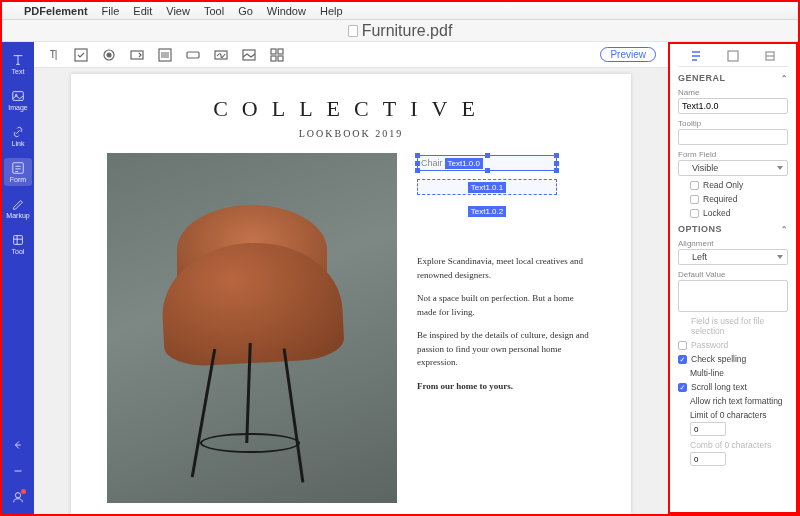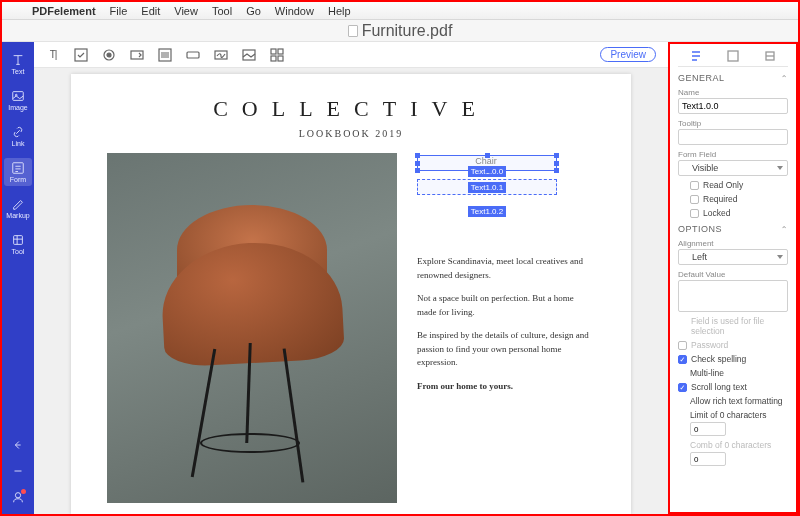--- a/index.html
+++ b/index.html
@@ -1,17 +1,17 @@
 <!DOCTYPE html>
 <html><head>
 <meta charset="utf-8">
 <style>
 * { box-sizing: border-box; margin: 0; padding: 0; }
 body { font-family: -apple-system, BlinkMacSystemFont, "Segoe UI", sans-serif; font-size: 11px; color: #333; background: #fff; width: 800px; height: 516px; overflow: hidden; position: relative; border: 2px solid #ff0000; }
-.menubar { height: 18px; background: linear-gradient(#fdfdfd,#f0f0f0); border-bottom: 1px solid #d8d8d8; display: flex; align-items: center; padding: 0 16px; font-size: 11px; gap: 14px; }
+.menubar { height: 18px; background: linear-gradient(#fdfdfd,#f0f0f0); border-bottom: 1px solid #d8d8d8; display: flex; align-items: center; padding: 0 8px; font-size: 11px; gap: 14px; }
 .menubar .apple { font-size: 12px; }
 .menubar span { cursor: default; }
 .appname { font-weight: 600; }
 .titlebar { height: 22px; background: #f6f6f6; border-bottom: 1px solid #e3e3e3; display: flex; align-items: center; justify-content: center; font-size: 16px; color: #555; }
 .titlebar .doc-icon { width: 10px; height: 12px; background: #fff; border: 1px solid #bbb; margin-right: 4px; border-radius: 1px; }
 .workspace { display: flex; height: calc(100% - 40px); }
 .sidebar { width: 32px; background: #303fc7; display: flex; flex-direction: column; align-items: center; padding-top: 8px; gap: 8px; color: #e6e8ff; }
 .side-item { width: 28px; display: flex; flex-direction: column; align-items: center; gap: 1px; font-size: 7px; padding: 3px 0; border-radius: 3px; }
 .side-item.active { background: rgba(255,255,255,0.18); }
 .side-item svg { width: 14px; height: 14px; }
@@ -34,36 +34,36 @@
 .chair-seat { position: absolute; width: 180px; height: 120px; background: radial-gradient(ellipse at 40% 30%, #b8663f, #7a3f22); border-radius: 60% 60% 30% 30% / 70% 70% 20% 20%; top: 90px; left: 55px; transform: rotate(-3deg); }
 .chair-back { position: absolute; width: 150px; height: 90px; background: radial-gradient(ellipse at 50% 40%, #c4734a, #8a4a2a); border-radius: 60% 60% 10% 10%; top: 52px; left: 70px; }
 .leg { position: absolute; width: 3px; background: #1a1a1a; }
 .l1 { height: 130px; top: 195px; left: 95px; transform: rotate(10deg); }
 .l2 { height: 135px; top: 195px; left: 185px; transform: rotate(-8deg); }
 .l3 { height: 100px; top: 190px; left: 140px; transform: rotate(2deg); }
 .ring { position: absolute; width: 100px; height: 20px; border: 2px solid #1a1a1a; border-radius: 50%; top: 280px; left: 93px; }
 .text-col { flex: 1; padding-top: 2px; }
 .fields { position: relative; height: 90px; }
 .field-box { position: absolute; border: 1px dashed #4a6cf7; background: rgba(74,108,247,0.05); height: 16px; display: flex; align-items: center; font-size: 9px; padding: 0 3px; }
-.field-box.selected { border-style: solid; flex-direction: column; }
+.field-box.selected { border-style: solid; }
 .field-box .demo { color: #888; margin-right: 2px; }
 .field-box .tag { background: #4a6cf7; color: #fff; padding: 1px 3px; font-size: 8px; }
 .handle { position: absolute; width: 5px; height: 5px; background: #4a6cf7; }
 .h-tl { top: -3px; left: -3px; } .h-tr { top: -3px; right: -3px; } .h-bl { bottom: -3px; left: -3px; } .h-br { bottom: -3px; right: -3px; }
 .h-tm { top: -3px; left: 50%; margin-left: -2px; } .h-bm { bottom: -3px; left: 50%; margin-left: -2px; }
 .h-ml { top: 50%; left: -3px; margin-top: -2px; } .h-mr { top: 50%; right: -3px; margin-top: -2px; }
 .copy-title { font-weight: 700; font-size: 16px; line-height: 1.2; margin-top: 18px; letter-spacing: 0.5px; }
 .copy-p { font-size: 9px; line-height: 1.5; margin-top: 10px; color: #333; font-family: Georgia, serif; }
 .copy-p.bold { font-weight: 700; }
 .panel { width: 130px; background: #fff; border-left: 1px solid #e0e0e0; border: 2px solid #ff0000; padding: 6px 8px 8px 8px; overflow-y: auto; font-size: 9px; color: #444; }
 .panel-tabs { display: flex; justify-content: space-around; border-bottom: 1px solid #e5e5e5; padding-bottom: 4px; margin-bottom: 6px; }
 .panel-tabs .tab-ic { width: 12px; height: 12px; }
 .panel-tabs .tab-ic.active svg { stroke: #4a6cf7; }
 .panel-tabs .tab-ic svg { width: 12px; height: 12px; stroke: #999; fill: none; stroke-width: 1.3; }
-.section-head { font-size: 9px; font-weight: 400; color: #666; letter-spacing: 0.5px; display: flex; justify-content: space-between; align-items: center; margin: 6px 0 4px 0; }
+.section-head { font-size: 9px; font-weight: 700; color: #666; letter-spacing: 0.5px; display: flex; justify-content: space-between; align-items: center; margin: 6px 0 4px 0; }
 .section-head .chev { font-size: 8px; color: #888; }
 .plabel { font-size: 8px; color: #888; margin-top: 5px; }
 .pinput { width: 100%; height: 16px; border: 1px solid #d0d0d0; border-radius: 2px; font-size: 9px; padding: 0 3px; background: #fff; margin-top: 1px; }
 .pselect { width: 100%; height: 16px; border: 1px solid #d0d0d0; border-radius: 2px; font-size: 9px; padding: 0 13px; background: #fff; margin-top: 1px; position: relative; display: flex; align-items: center; }
 .pselect::after { content: ""; position: absolute; right: 4px; top: 5px; border-left: 3px solid transparent; border-right: 3px solid transparent; border-top: 4px solid #888; }
 .ptextarea { width: 100%; height: 32px; border: 1px solid #d0d0d0; border-radius: 2px; margin-top: 1px; background: #fff; }
 .chk-row { display: flex; align-items: center; gap: 4px; margin-top: 4px; font-size: 8.5px; }
 .chk { width: 9px; height: 9px; border: 1px solid #bbb; border-radius: 2px; display: flex; align-items: center; justify-content: center; }
 .chk.on { background: #4a6cf7; border-color: #4a6cf7; }
 .chk.on::after { content: "✓"; color: #fff; font-size: 7px; line-height: 1; }

